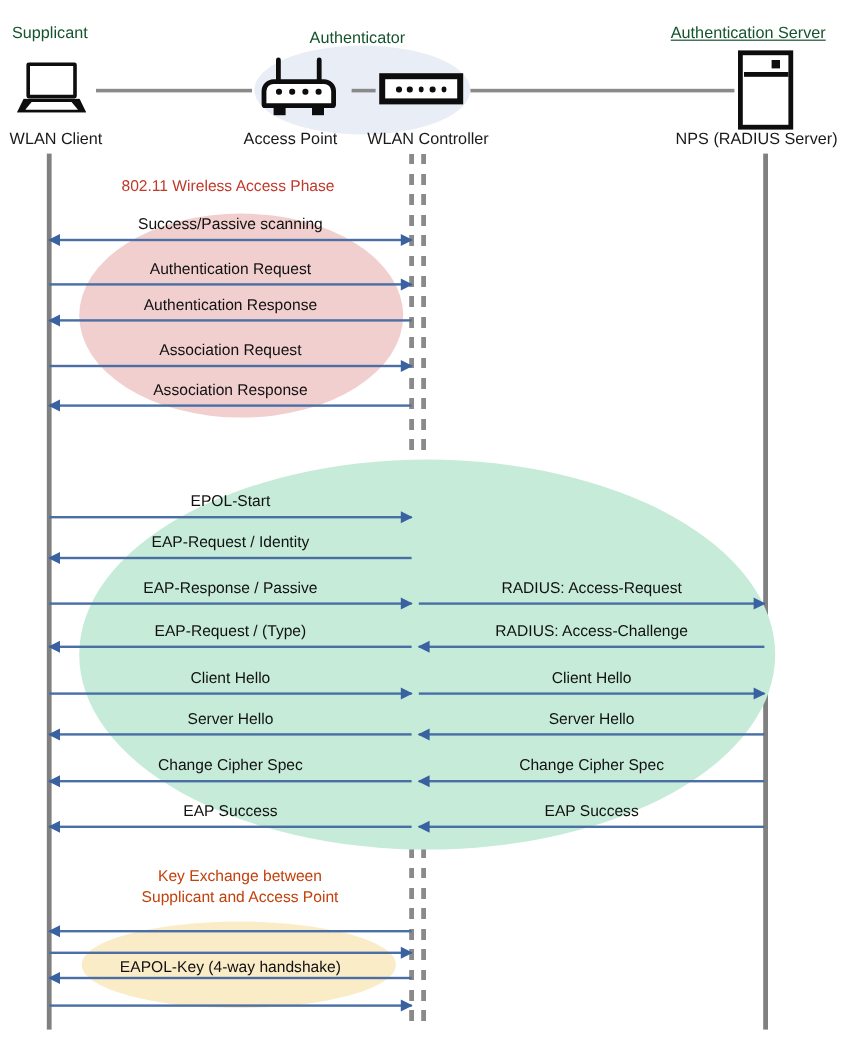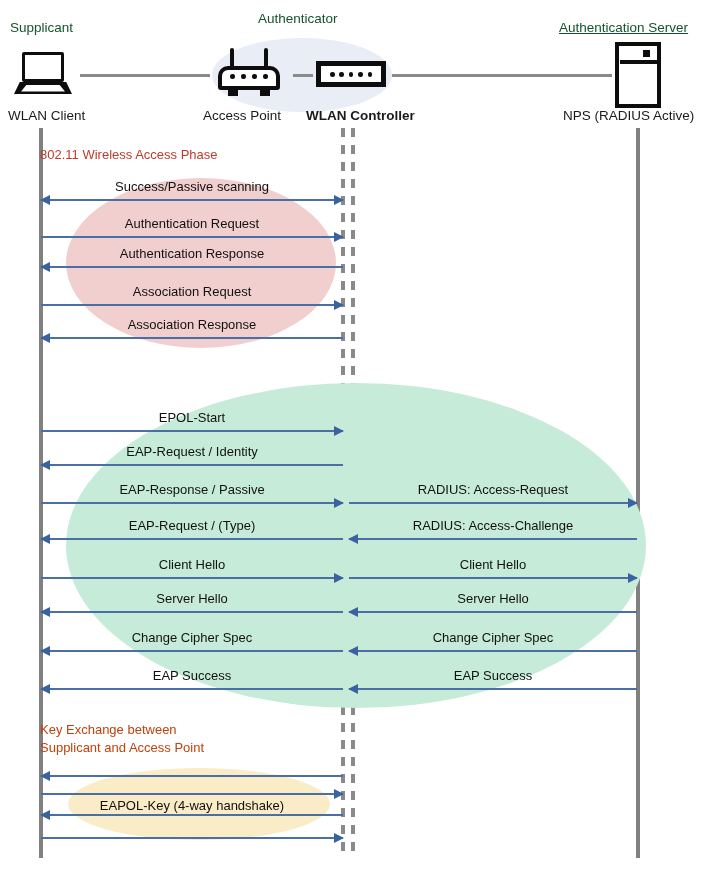--- a/index.html
+++ b/index.html
@@ -150,21 +150,21 @@
     border-radius: 50%;
   }
   .ph-red   { background: #f2cfcf; }
   .ph-green { background: #c6ecd9; }
   .ph-amber { background: #fbecc8; }
 
   
   .phase-label {
     position: absolute;
     font-size: 13px;
-    text-align: left;
+    text-align: center;
     white-space: pre-line;
     line-height: 18px;
   }
 
   
   .msg { position: absolute; }
   .msg-line {
     position: absolute;
     left: 0; top: 0;
     height: 1.6px;
@@ -200,21 +200,21 @@
   }
 </style>
 </head>
 <body>
 
 <div id="canvas">
 
   <div class="auth-ellipse"></div>
 
   <div class="actor-title" style="left:10px; top:20px;">Supplicant</div>
-  <div class="actor-title" style="left:258px; top:11px;">Authenticator</div>
+  <div class="actor-title" style="left:258px; top:24px;">Authenticator</div>
   <div class="actor-title" style="left:559px; top:20px;text-decoration:underline;">Authentication Server</div>
 
   <div class="hwire" style="left:80px;  top:74px; width:130px;"></div>
   <div class="hwire" style="left:293px; top:74px; width:20px;"></div>
   <div class="hwire" style="left:392px; top:74px; width:220px;"></div>
 
   <div class="icon-wrap" style="left:14px; top:52px; width:58px; height:44px;">
     <div class="laptop-screen"></div>
     <div class="laptop-base"></div>
     <div class="laptop-base-inner"></div>
@@ -246,22 +246,22 @@
   </div>
 
   <div class="icon-wrap" style="left:615px; top:42px; width:46px; height:66px;">
     <div class="srv-body"></div>
     <div class="srv-bay"></div>
     <div class="srv-led"></div>
   </div>
 
   <div class="actor-caption" style="left:8px; top:108px;">WLAN Client</div>
   <div class="actor-caption" style="left:203px; top:108px;">Access Point</div>
-  <div class="actor-caption" style="left:306px; top:108px;font-weight:bold;">WLAN Controller</div>
-  <div class="actor-caption" style="left:563px; top:108px;">NPS (RADIUS Active)</div>
+  <div class="actor-caption" style="left:306px; top:108px;">WLAN Controller</div>
+  <div class="actor-caption" style="left:563px; top:108px;">NPS (RADIUS Server)</div>
 
   <div class="lifeline-solid" style="left:39px;  top:128px; height:730px;"></div>
   <div class="lifeline-dashed" style="left:341px; top:128px; height:730px;"></div>
   <div class="lifeline-dashed" style="left:351px; top:128px; height:730px;"></div>
   <div class="lifeline-solid" style="left:636px; top:128px; height:730px;"></div>
 
   <div class="phase-ellipse ph-red" style="left:66px; top:178px; width:270px; height:170px;"></div>
   <div class="phase-ellipse ph-green" style="left:66px; top:383px; width:580px; height:325px;"></div>
   <div class="phase-ellipse ph-amber" style="left:68px; top:768px; width:262px; height:72px;"></div>
 

